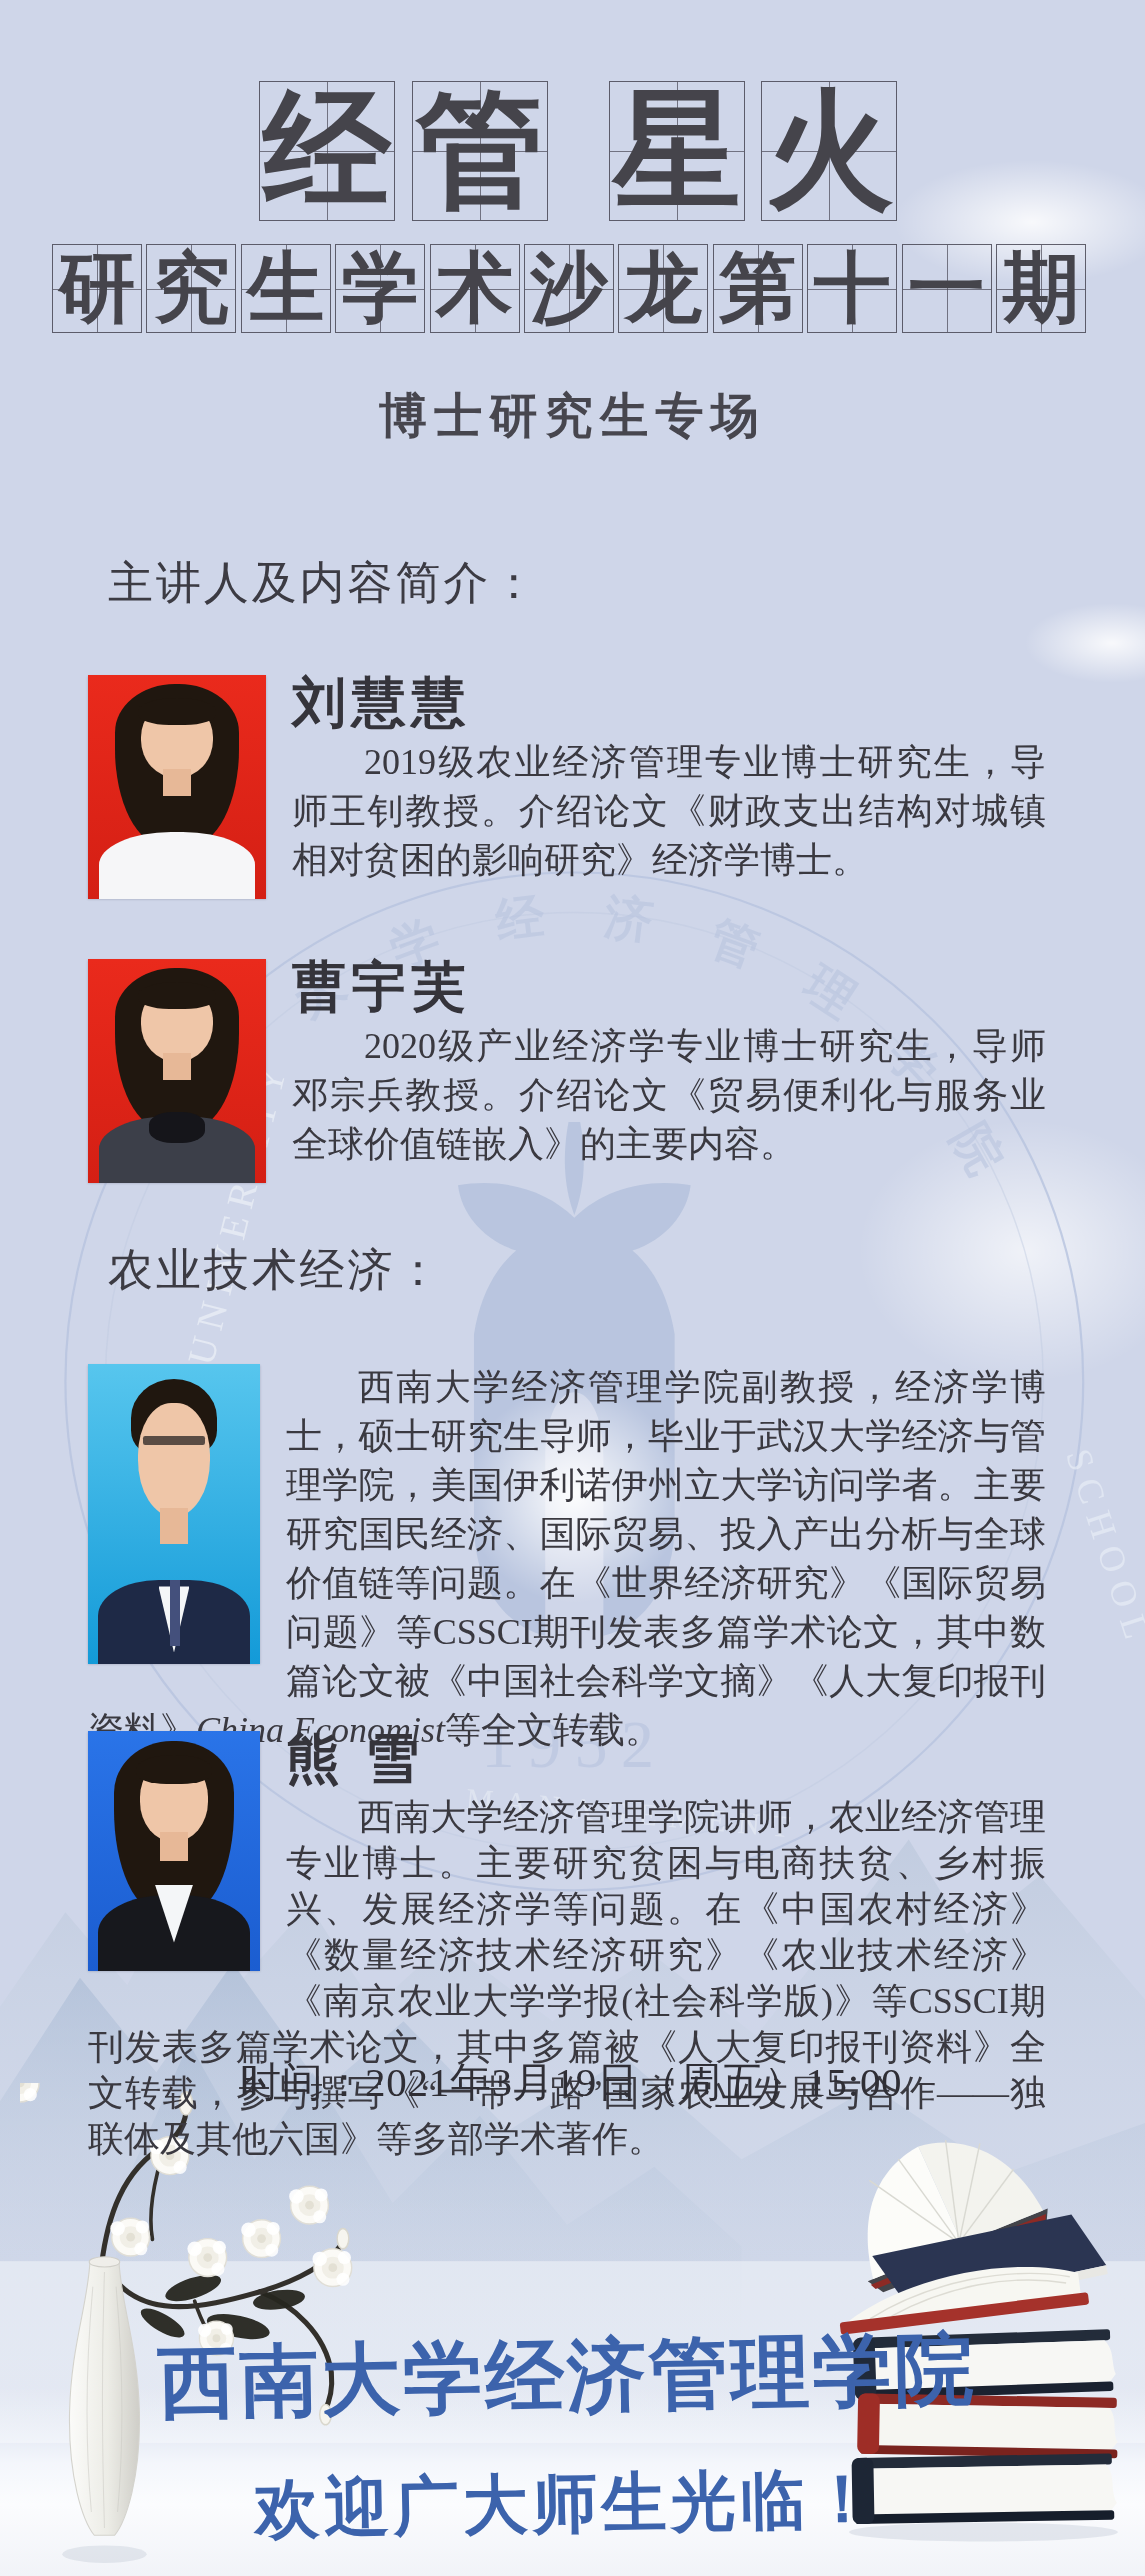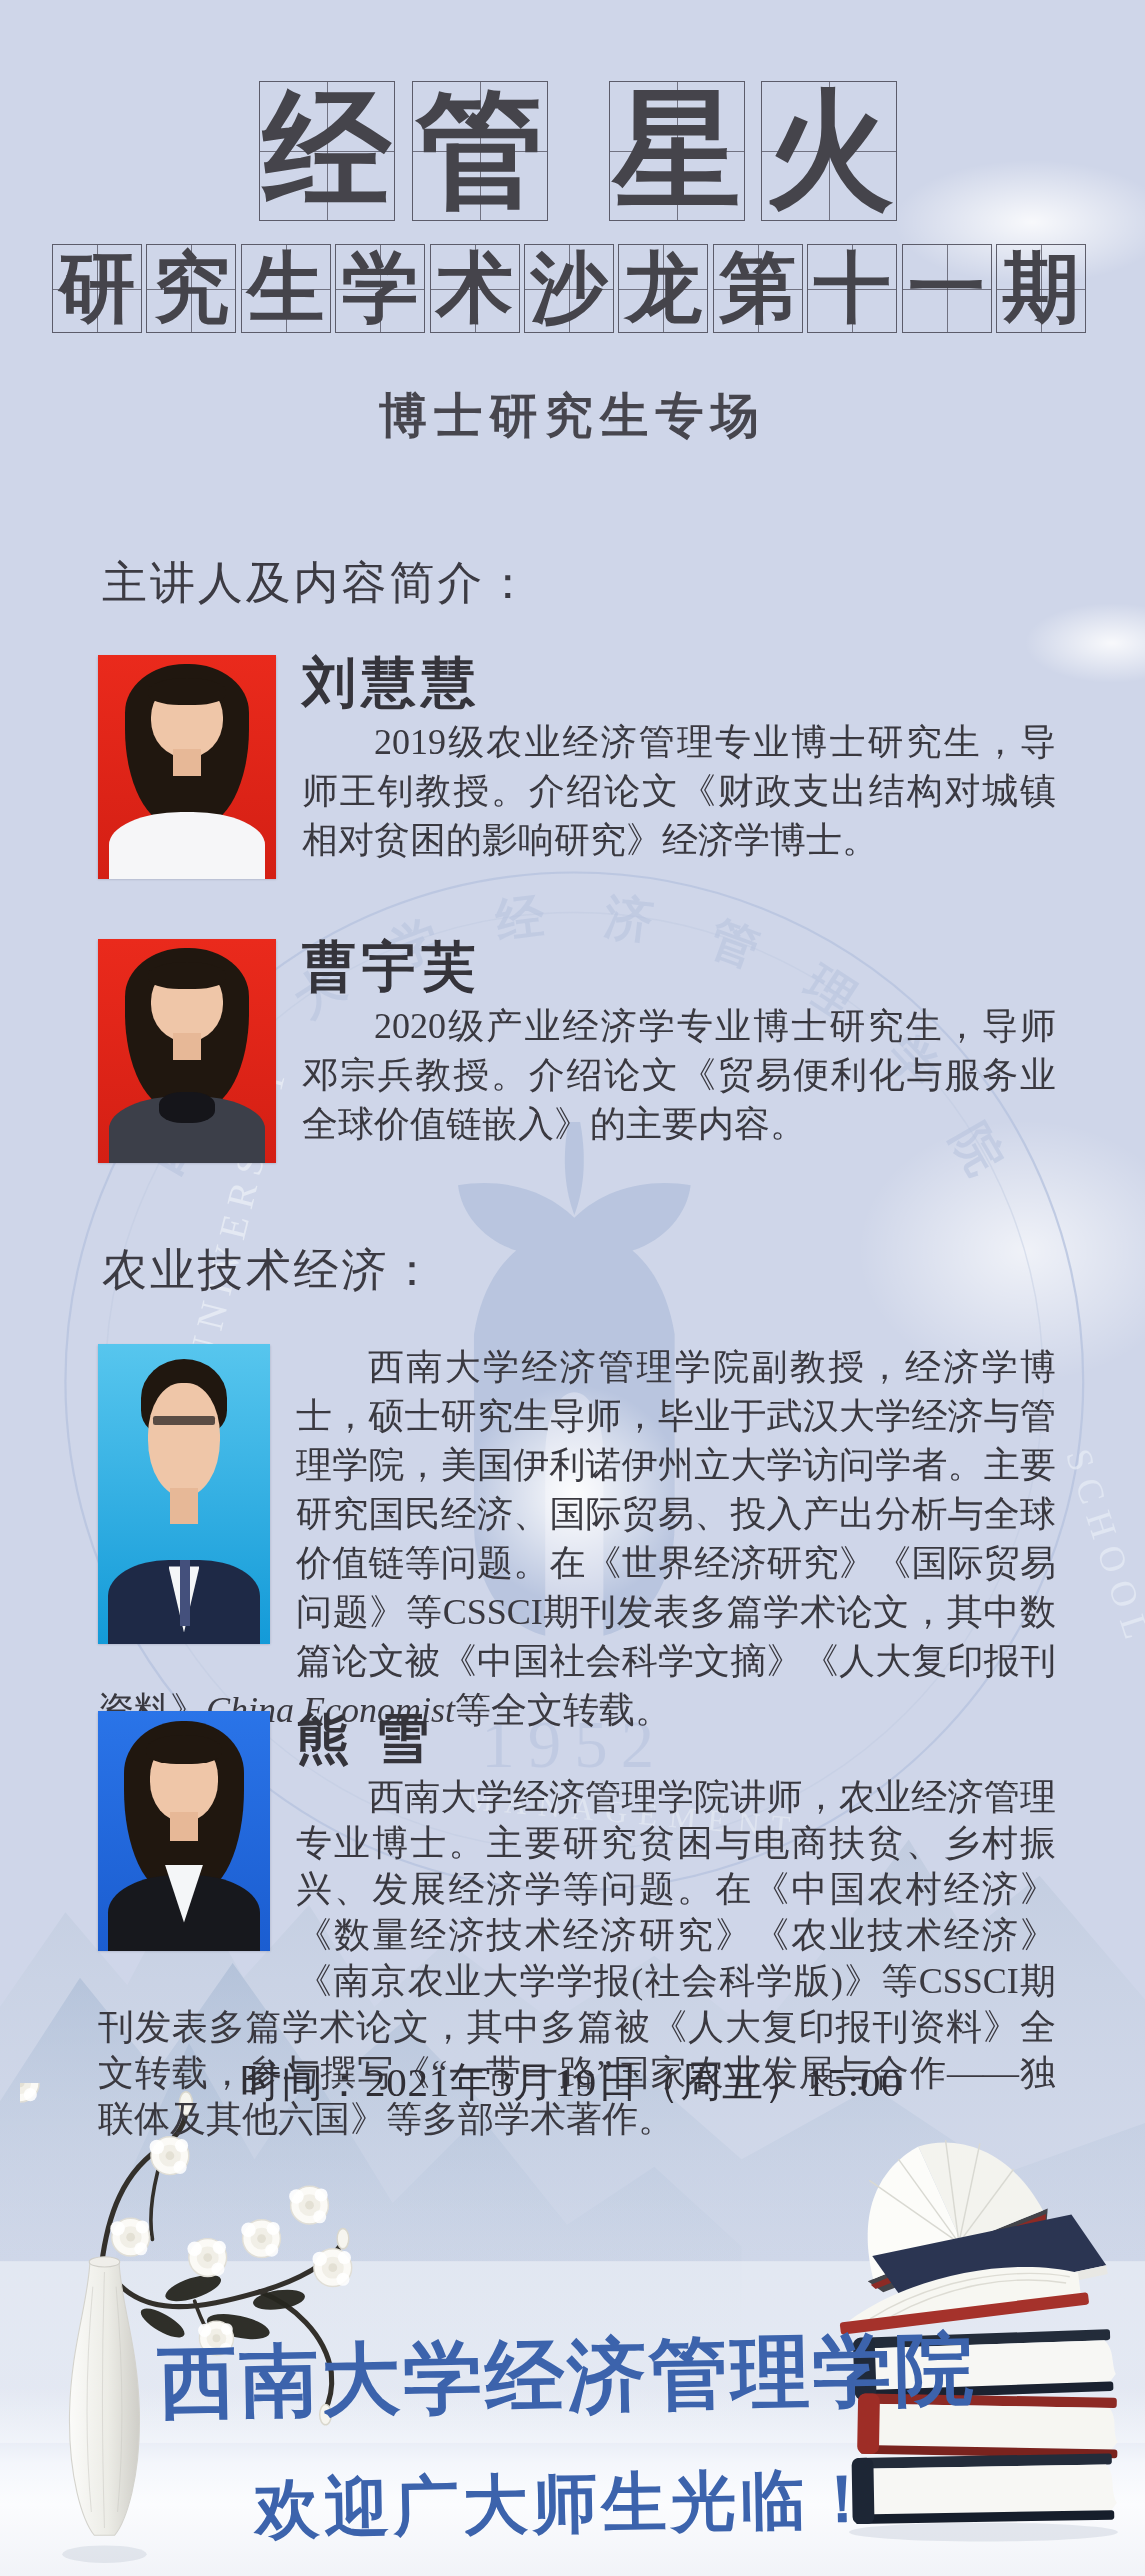--- a/index.html
+++ b/index.html
@@ -33,27 +33,27 @@
   .gchar{position:absolute;inset:0;display:flex;align-items:center;justify-content:center;
          z-index:1;color:#45444b;font-weight:700;}
   #title-row1 .gbox{width:136px;height:140px;}
   #title-row1 .gchar{font-size:128px;}
   #title-row2 .gbox{width:90px;height:89px;}
   #title-row2 .gchar{font-size:77px;}
 
   #subtitle{position:absolute;top:384px;left:0;width:1145px;text-align:center;z-index:5;
             font-size:48px;font-weight:900;letter-spacing:7.3px;color:#47464e;}
 
-  .sect-heading{position:absolute;left:102px;z-index:6;font-family:"Liberation Sans","DejaVu Sans",sans-serif;
+  .sect-heading{position:absolute;left:108px;z-index:6;font-family:"Liberation Sans","DejaVu Sans",sans-serif;
                 font-weight:500;font-size:45px;letter-spacing:2.9px;color:#3c3b43;}
   #heading-speakers{top:553px;}
   #heading-commenters{top:1240px;}
 
   
-  .person{position:absolute;left:98px;width:958px;z-index:6;color:#3a3940;}
+  .person{position:absolute;left:88px;width:958px;z-index:6;color:#3a3940;margin-top:20px;}
   .person .photo{float:left;margin:4.4px 26px 7.3px 0;position:relative;overflow:hidden;
                  box-shadow:0 0.7px 2.2px rgba(30,35,60,.25);}
   .pname{font-size:54px;line-height:64px;font-weight:700;letter-spacing:5.8px;color:#35343b;}
   .ptext{margin:2.9px 0 0;font-size:36px;line-height:49px;text-align:justify;text-indent:2em;}
   #cmt2 .ptext{font-size:36px;line-height:46px;}
   .latin-italic{font-style:italic;}
 
   #spk1{top:651px;} #spk2{top:935px;} #cmt1{top:1340px;} #cmt2{top:1707px;}
   .photo-liu,.photo-cao{width:178px;height:224px;}
   .photo-ge{width:172px;height:300px;}

